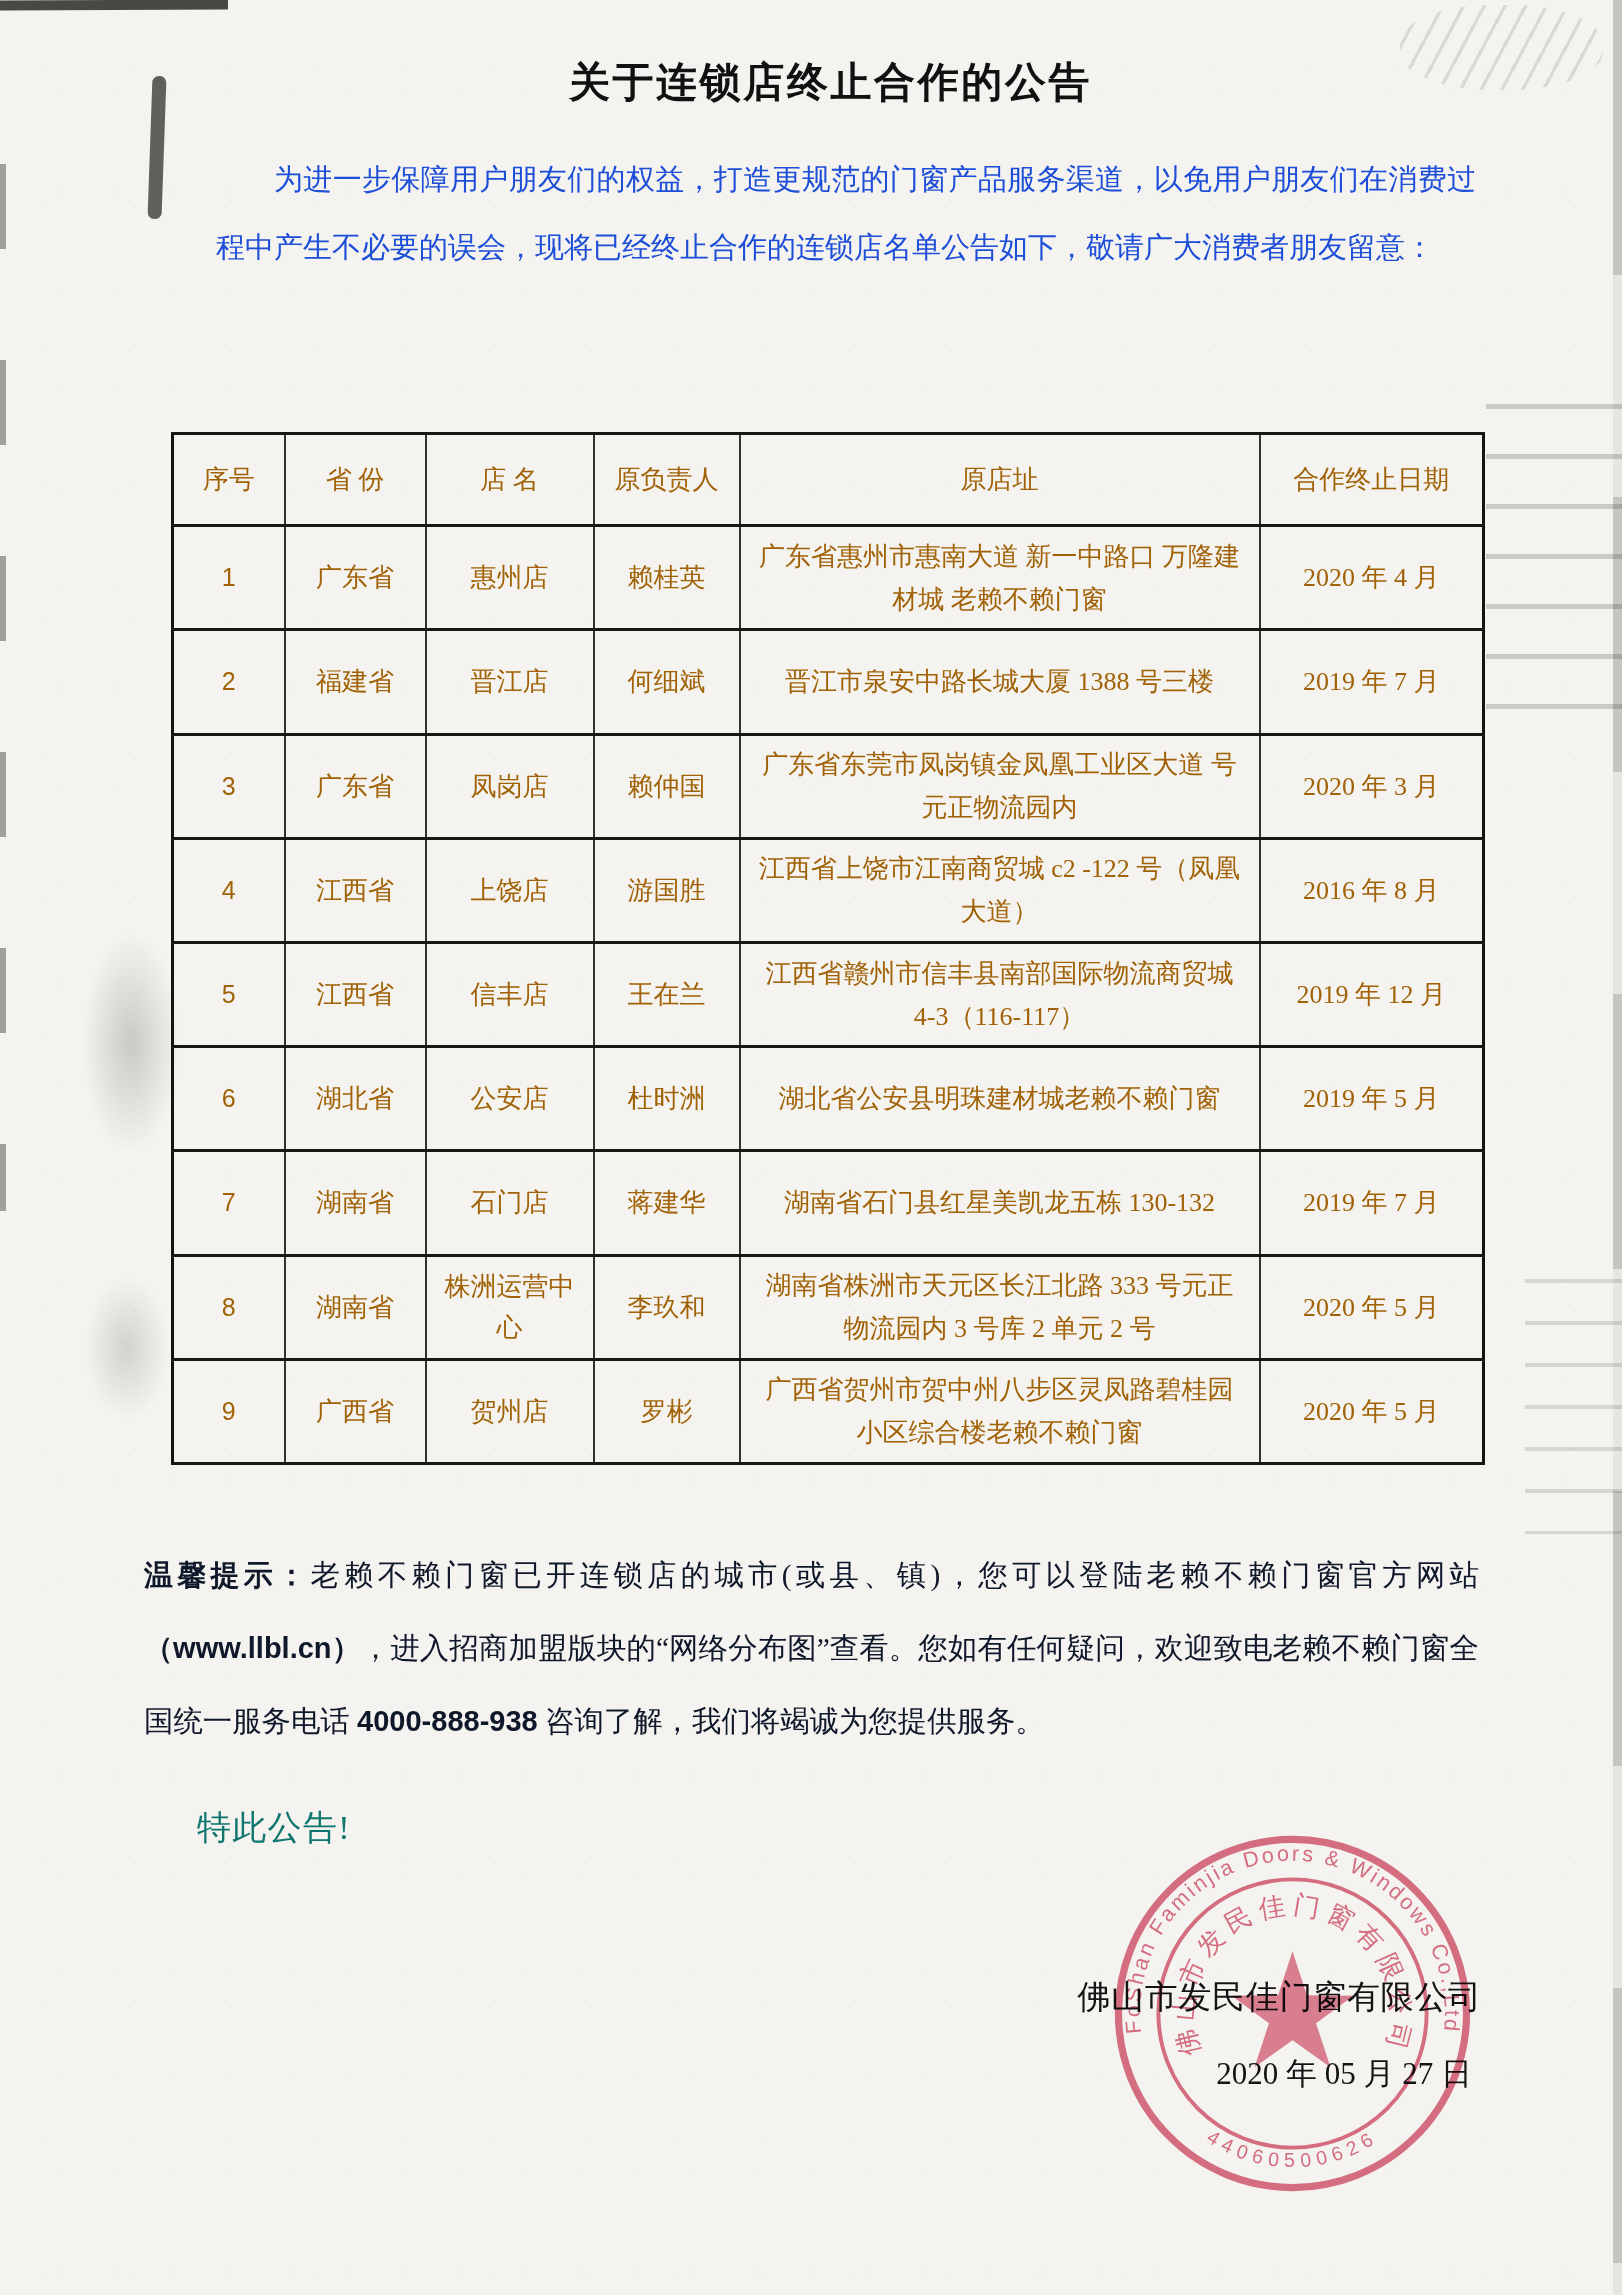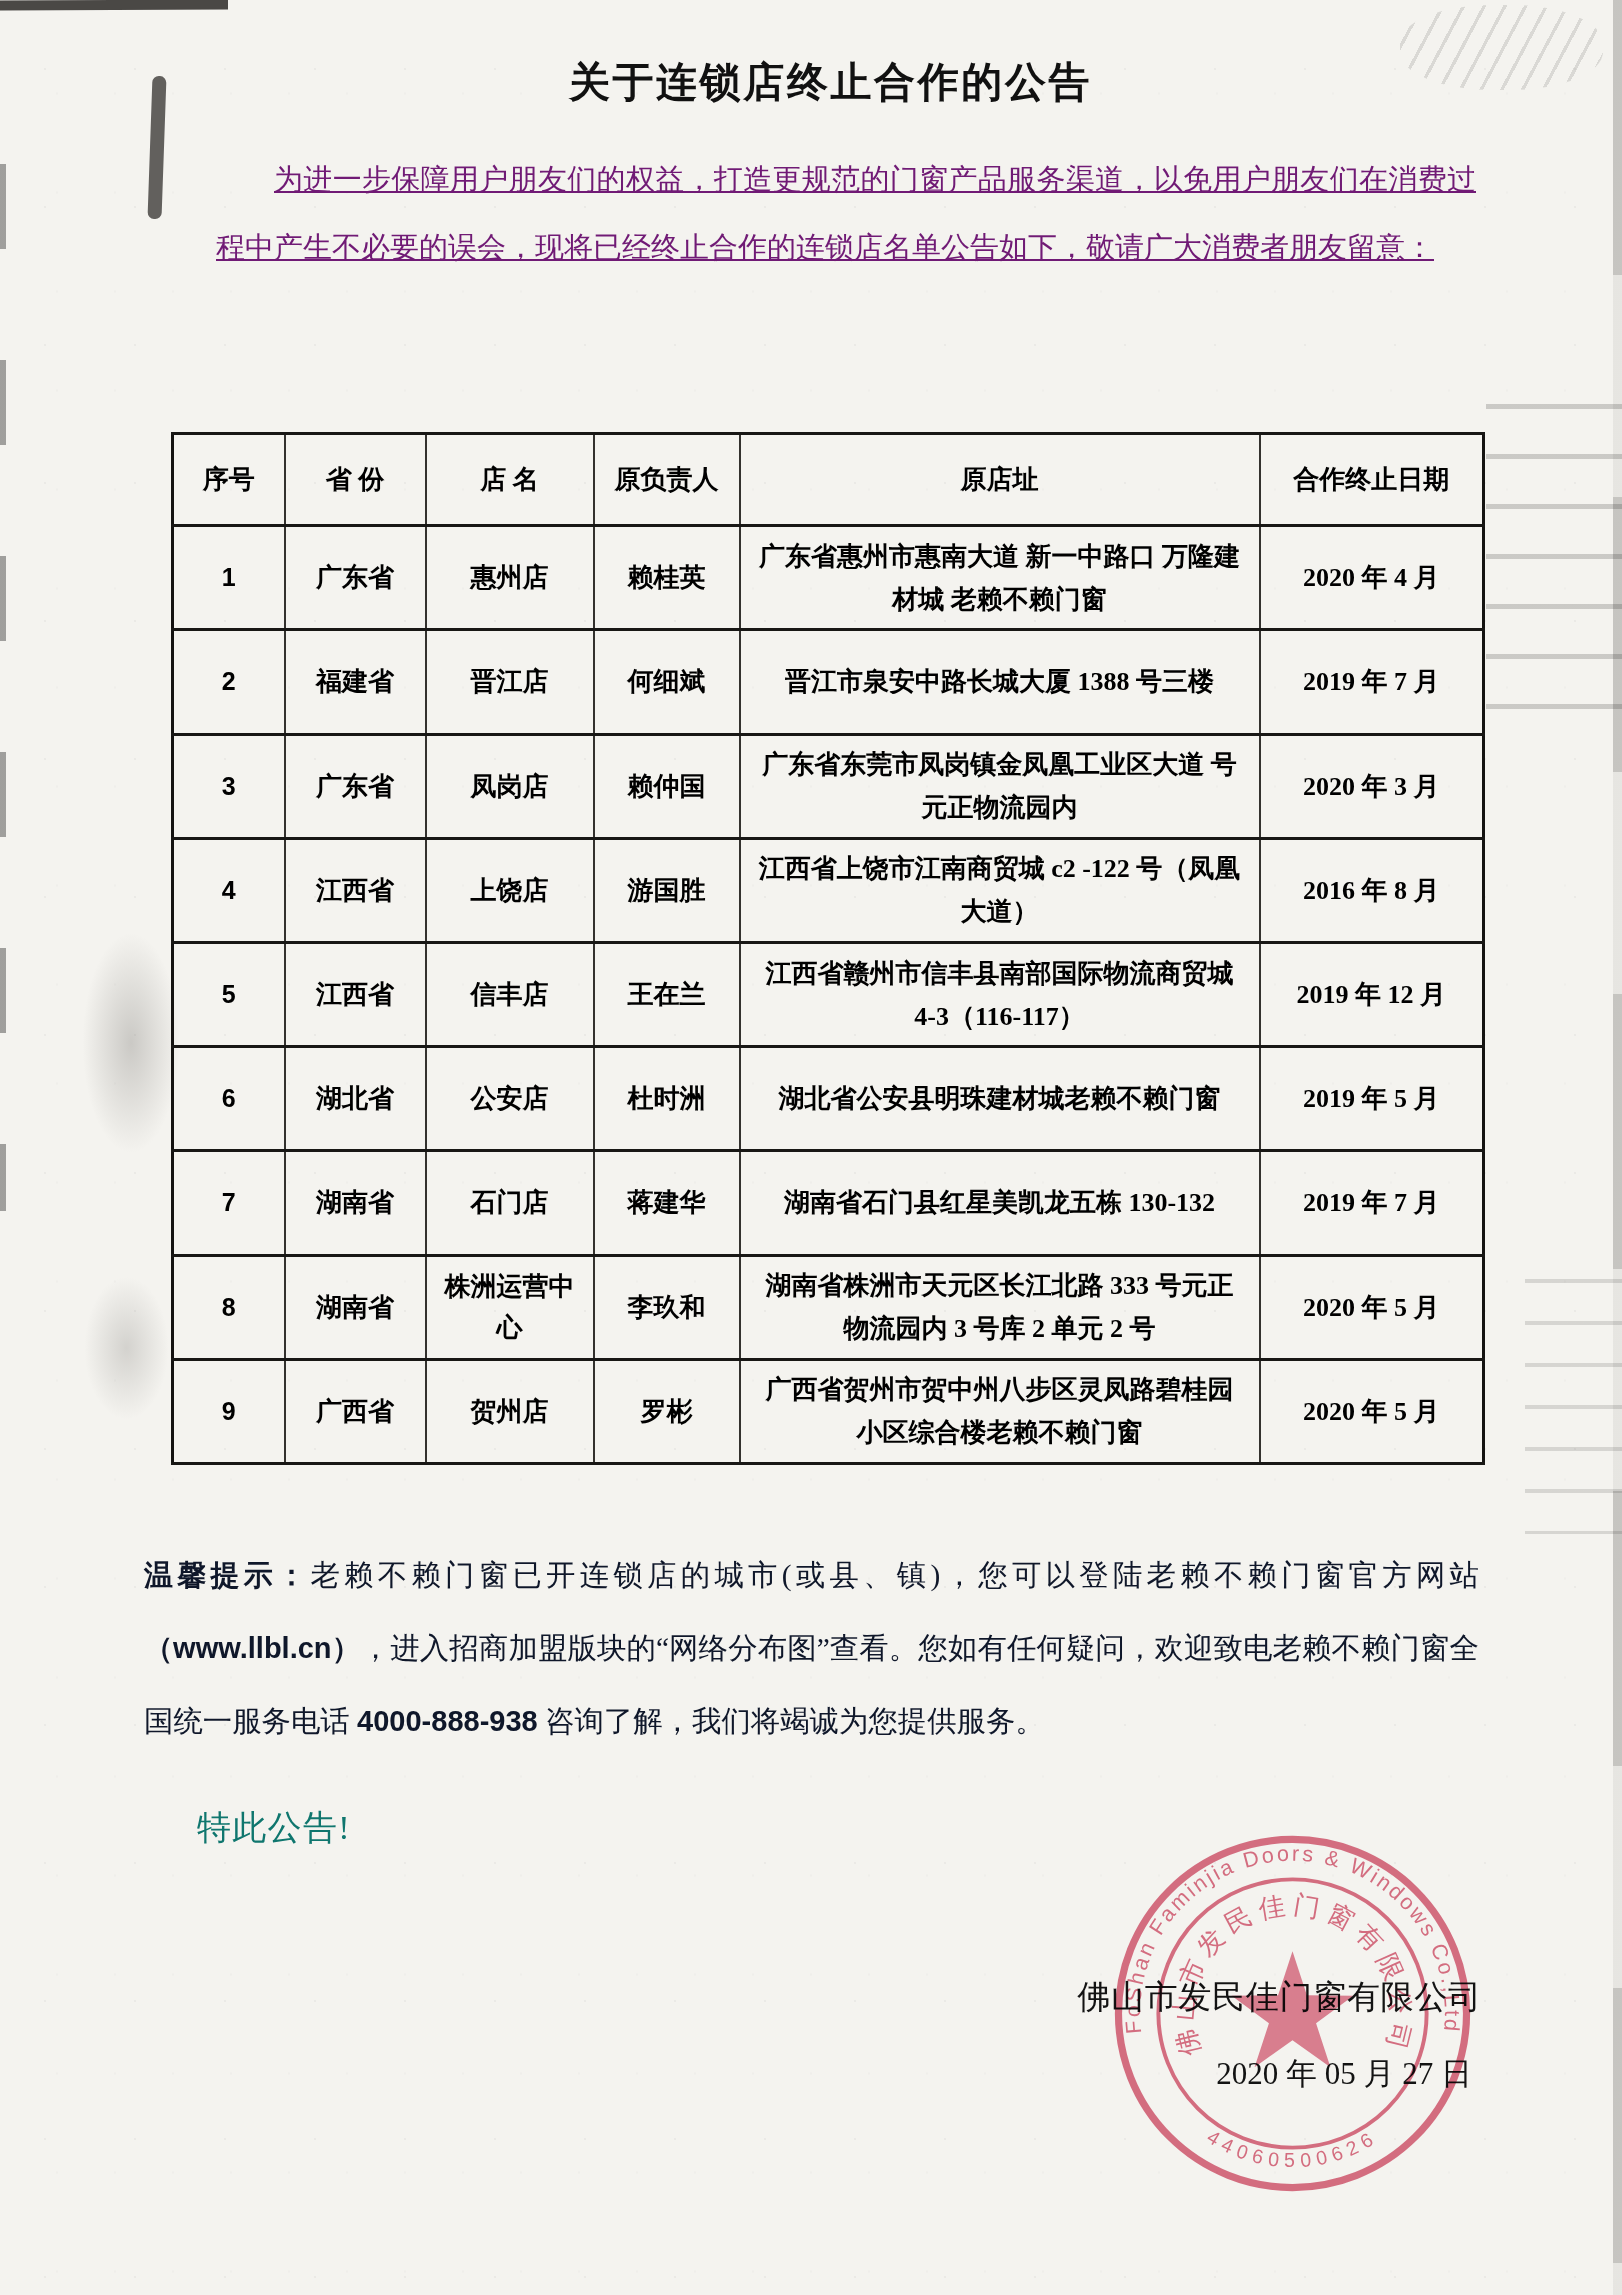--- a/index.html
+++ b/index.html
@@ -18,29 +18,29 @@
     background-position:0 0, 28px 44px;
   }
   .doc-title{
     position:absolute;top:55px;left:0;width:1623px;text-align:center;
     font-family:"Liberation Sans","DejaVu Sans",sans-serif;
     font-size:41px;font-weight:bold;letter-spacing:2.6px;color:#111;padding-left:19px;
   }
   .intro{
     position:absolute;top:145px;left:216px;width:1260px;
     font-size:29px;line-height:68px;text-align:justify;
-    text-indent:58px;color:#701a75;text-decoration:underline;
+    text-indent:58px;color:#1d4ed8;
   }
   .tbl-wrap{position:absolute;left:171px;top:432px;width:1311px;}
   table{border-collapse:collapse;table-layout:fixed;width:1311px;background:transparent;}
   th,td{
     border-left:2px solid #33312e;border-right:2px solid #33312e;
     border-top:3.3px solid #181715;border-bottom:3.3px solid #181715;
     text-align:center;vertical-align:middle;
-    font-size:26px;font-weight:bold;color:#000000;
+    font-size:26px;font-weight:normal;color:#a16207;
     padding:2.6px 6.5px;line-height:41px;
   }
   table{border:3.3px solid #141311;}
   th{height:84px;}
   td{height:96px;}
   td.addr{padding:2.6px 17px;line-height:43px;}
   td.date{white-space:nowrap;}
   td.num{font-family:"Liberation Sans","DejaVu Sans",sans-serif;font-size:25px;}
   .tip{
     position:absolute;top:1539px;left:144px;width:1335px;

